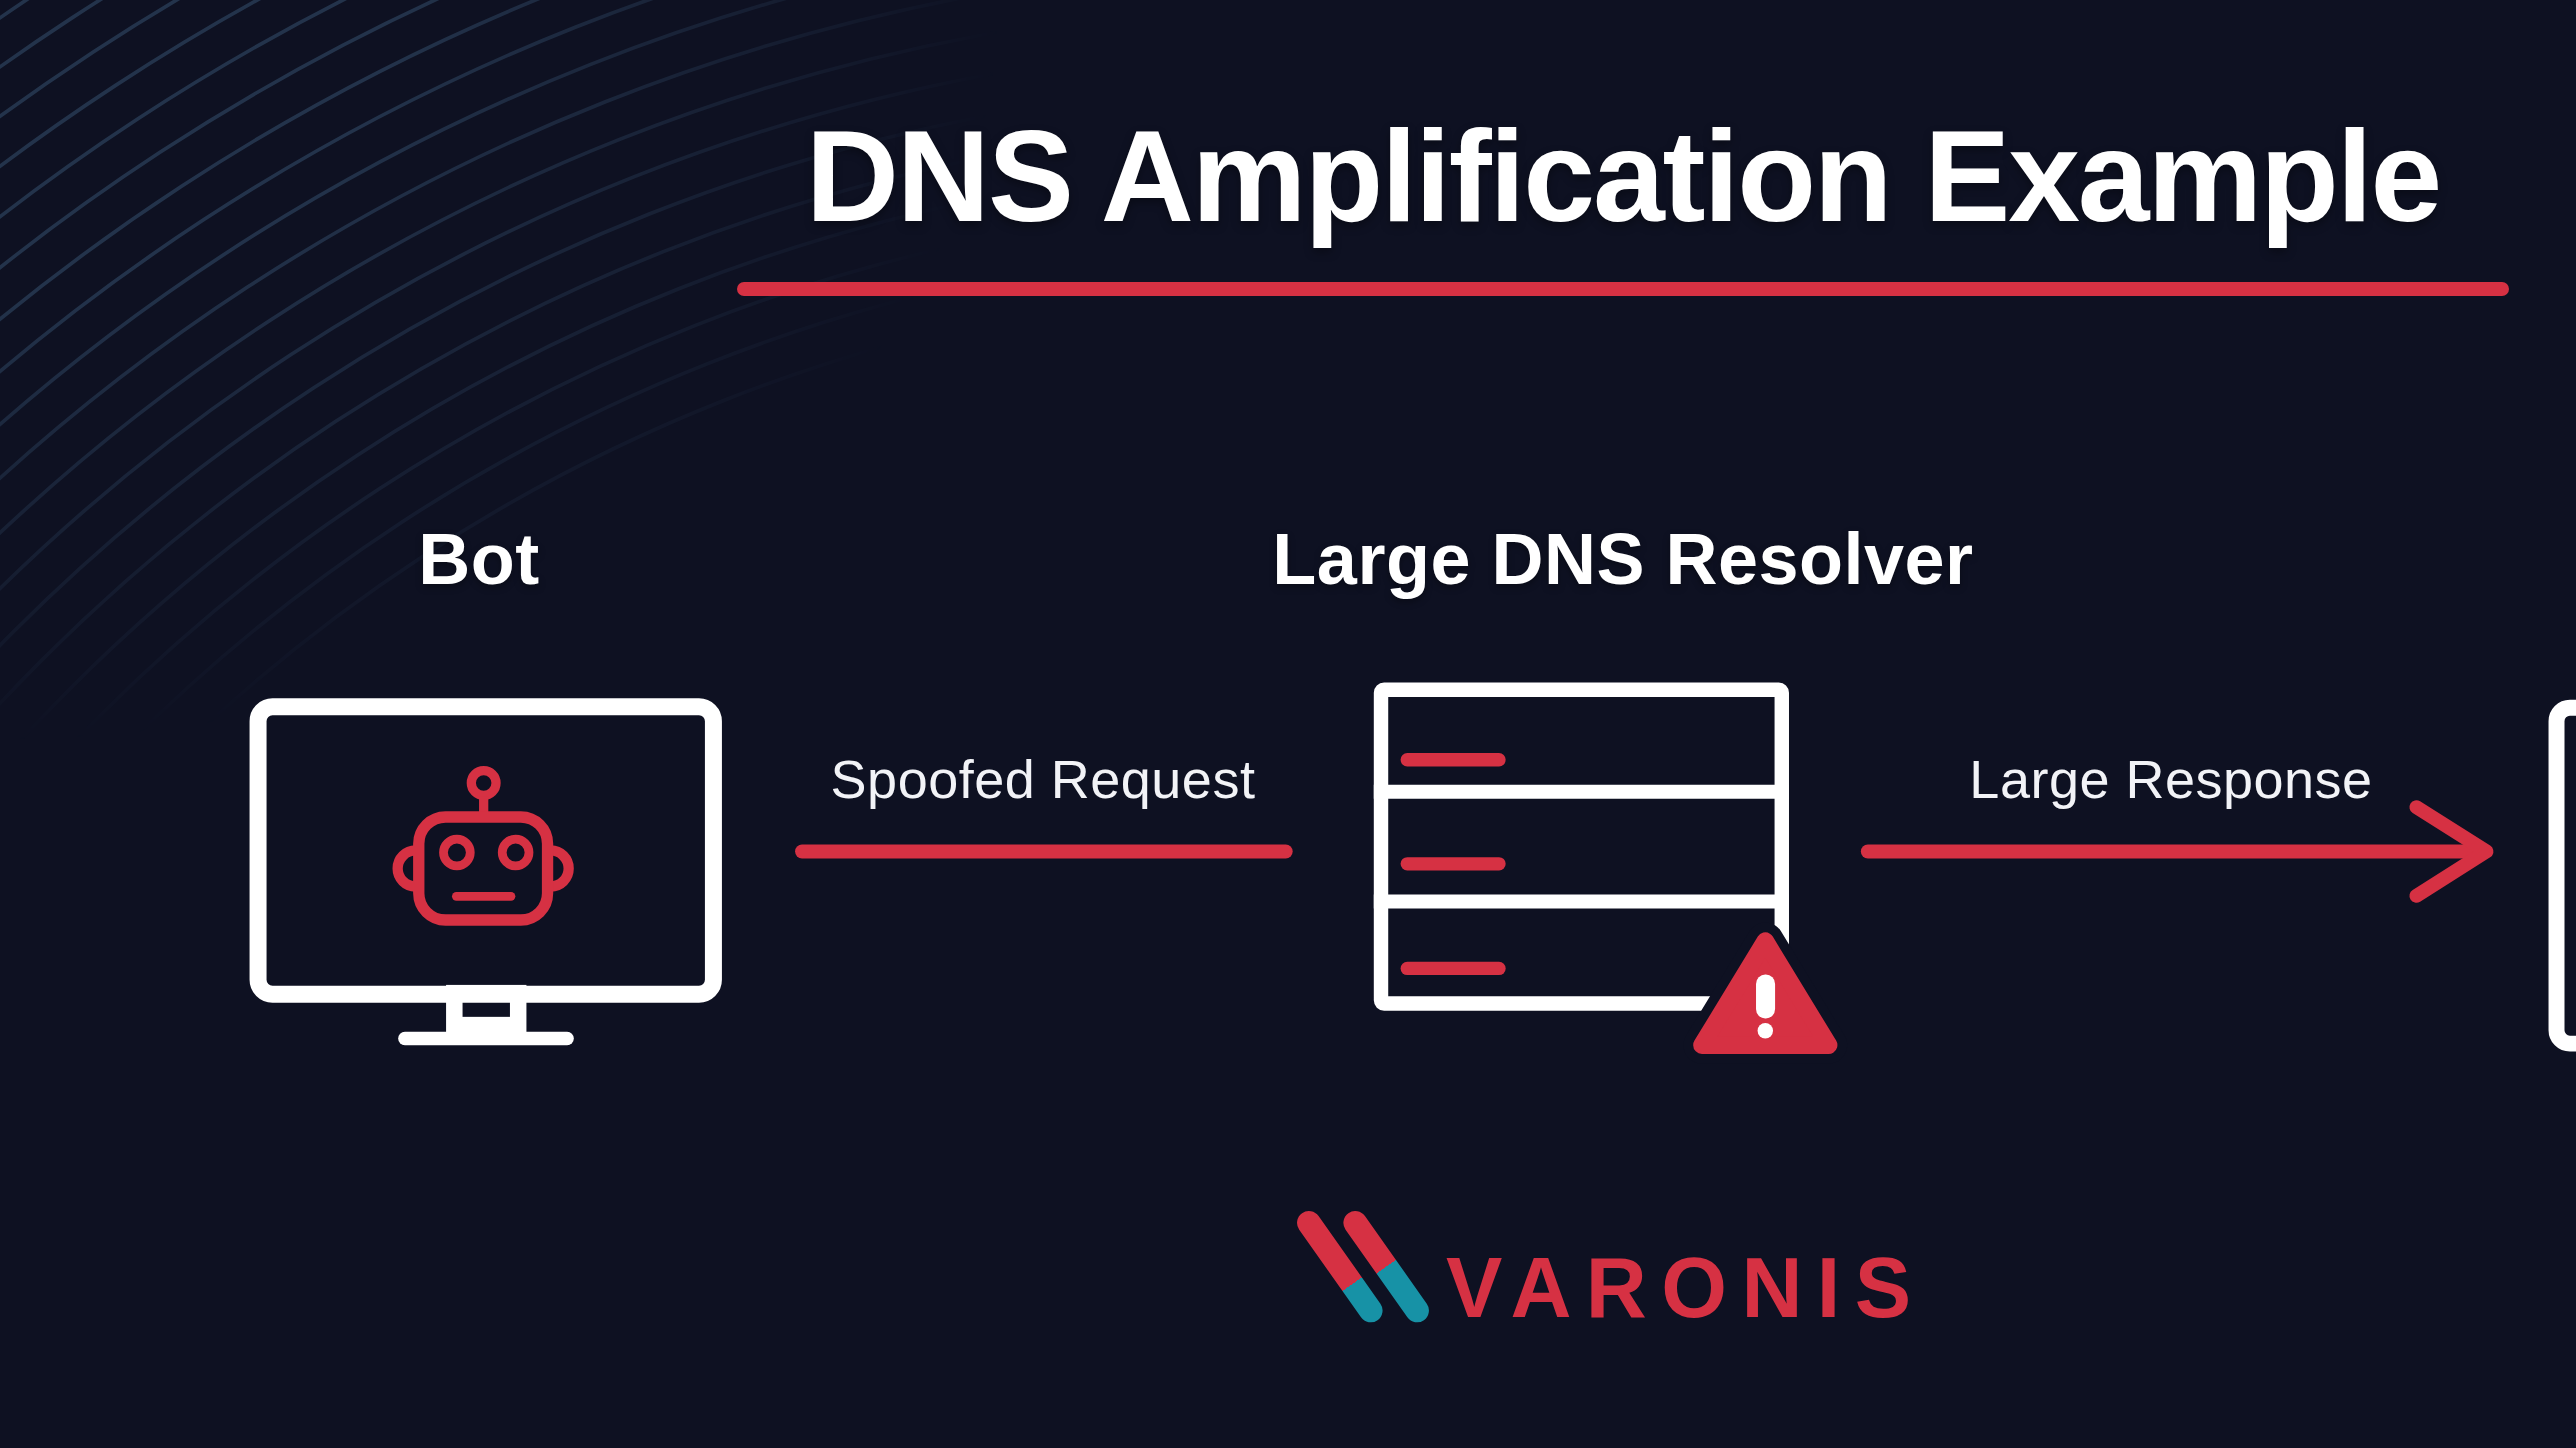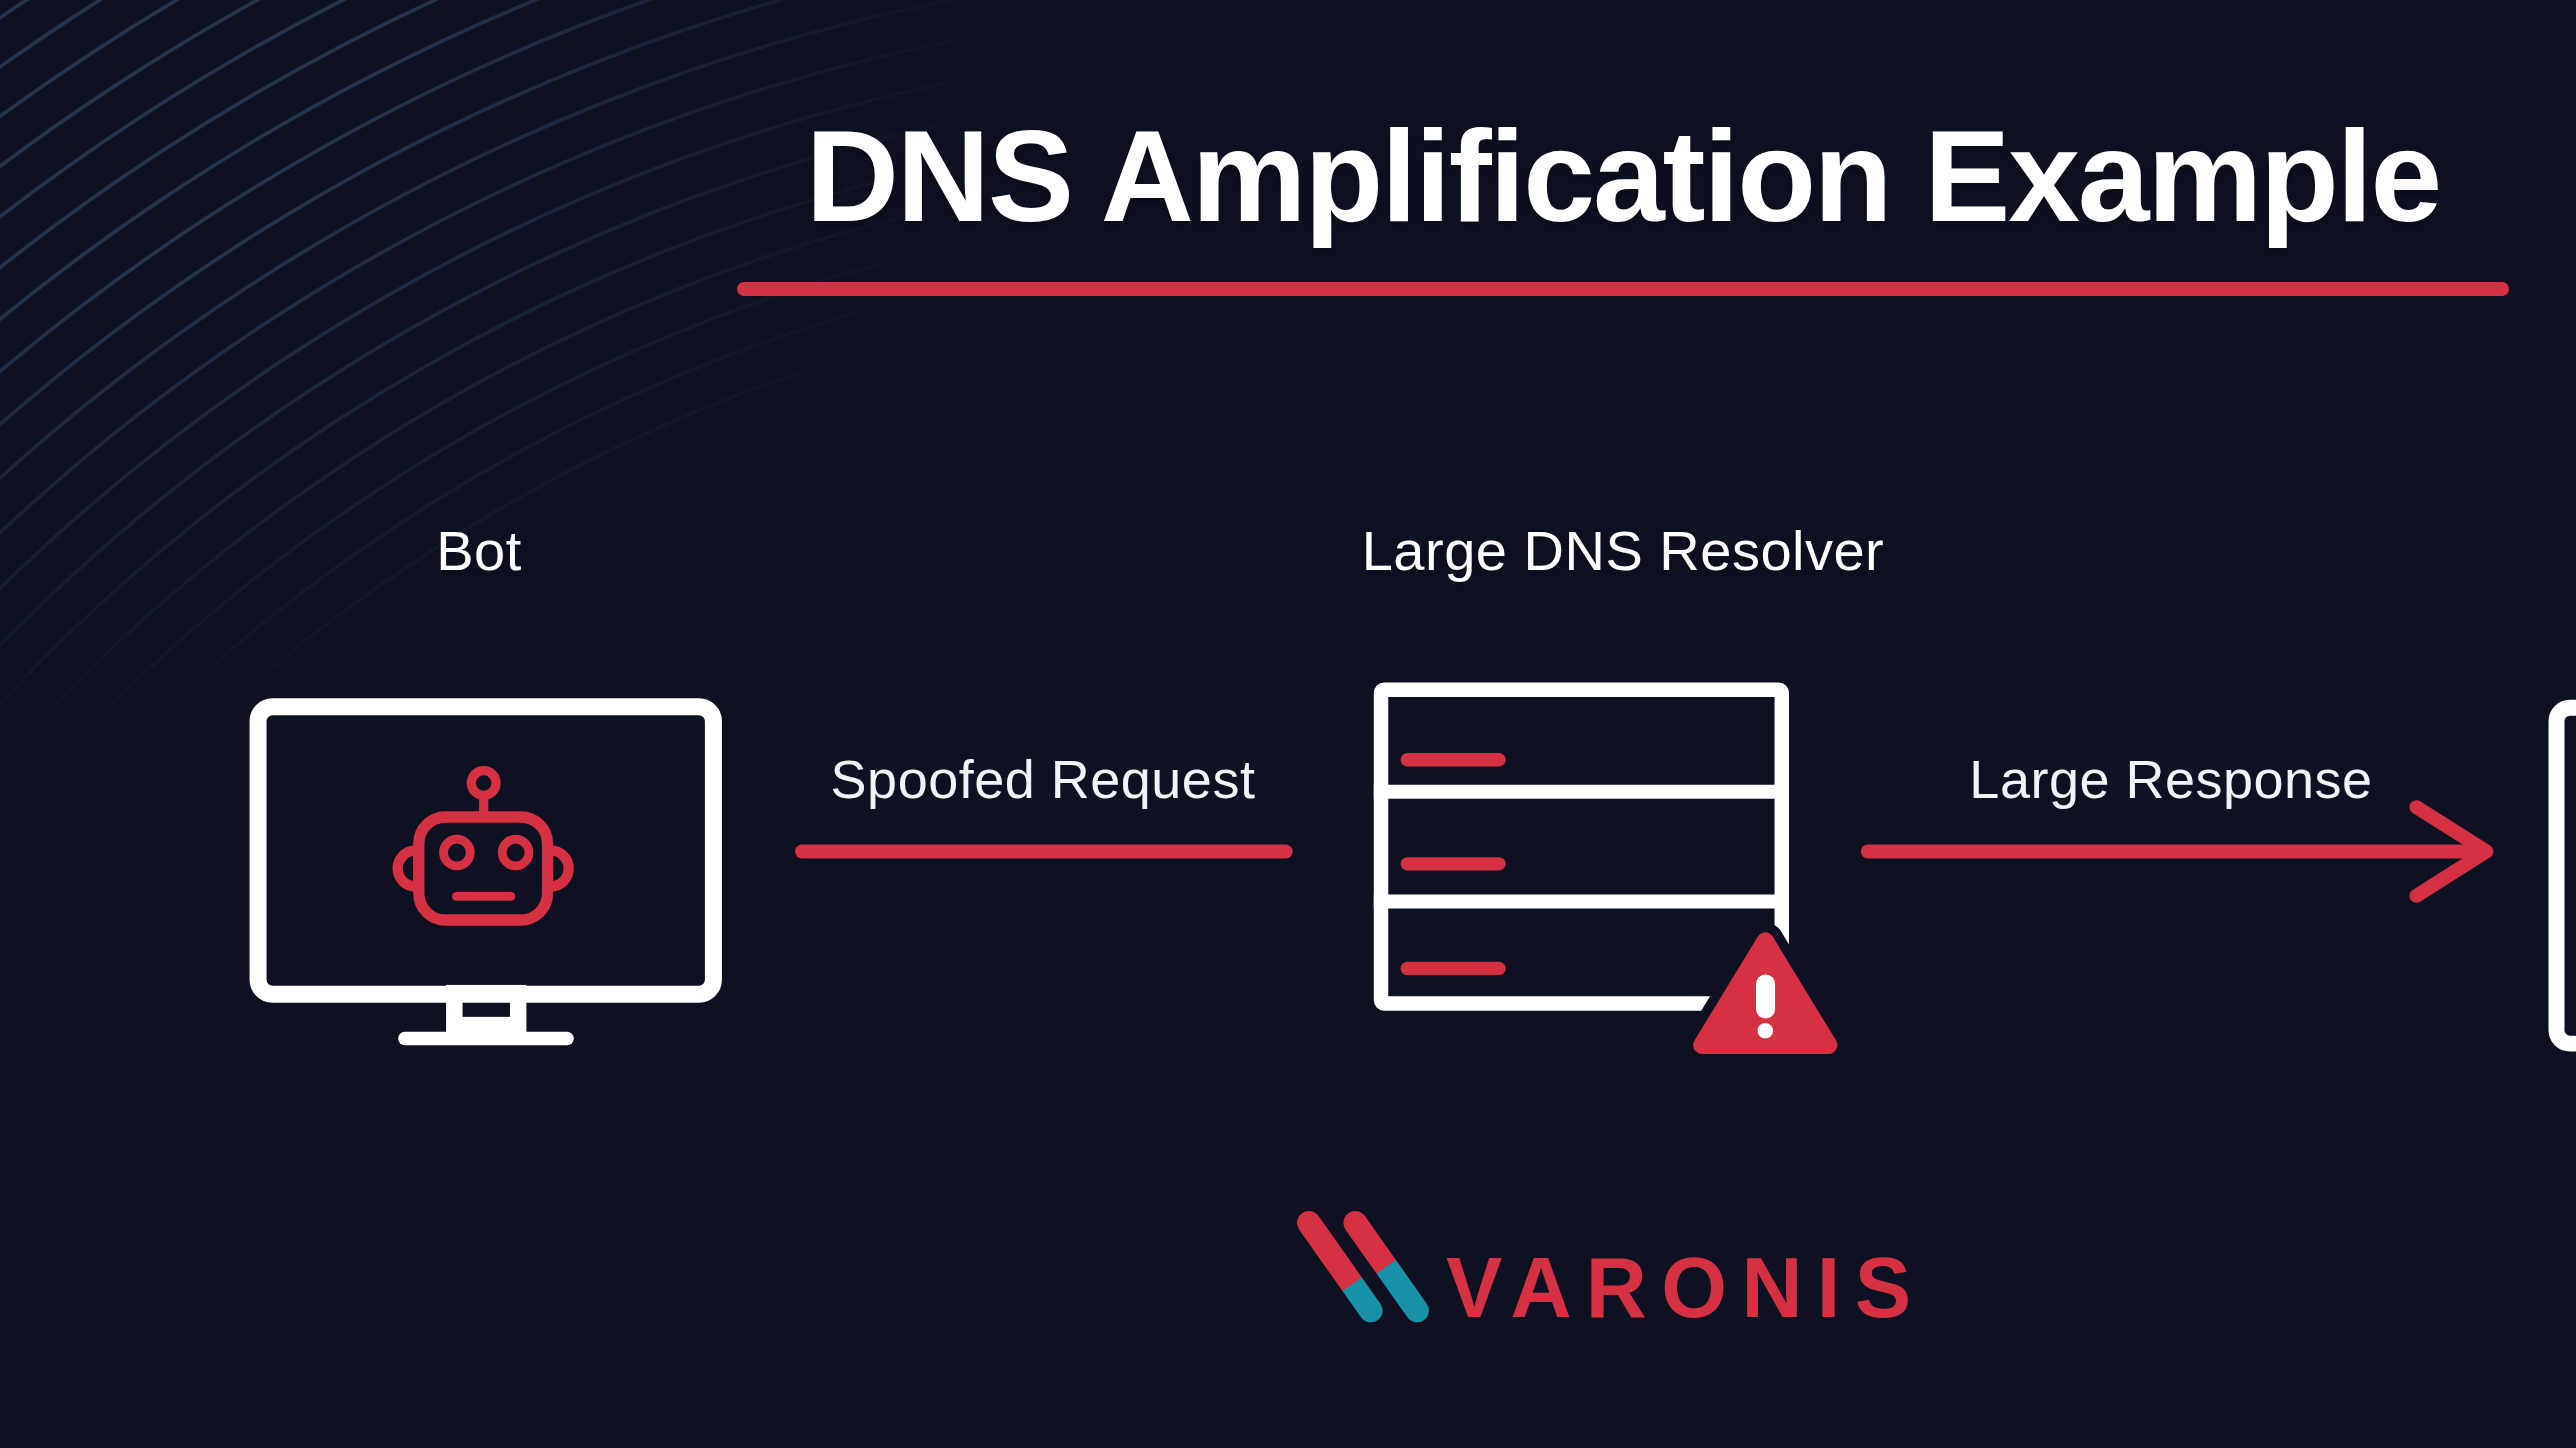--- a/index.html
+++ b/index.html
@@ -31,21 +31,21 @@
     font-size:129px;font-weight:700;letter-spacing:-2.1px;line-height:1.15;
     text-shadow:0 4.1px 9.3px rgba(0,0,0,.35);
   }
   .title-underline{
     position:absolute;left:737px;top:282px;width:1772px;height:14px;
     border-radius:7.2px;background:var(--accent-red);
   }
   
   .node-label{
     position:absolute;top:518px;transform:translateX(-50%);
-    color:var(--text-white);font-size:56px;font-weight:400;letter-spacing:0.5px;
+    color:var(--text-white);font-size:72px;font-weight:700;letter-spacing:0.5px;
     white-space:nowrap;text-shadow:0 3.1px 7.2px rgba(0,0,0,.35);
   }
   .node-label.bot{left:479px;}
   .node-label.resolver{left:1623px;}
   
   .flow-label{
     position:absolute;top:748px;transform:translateX(-50%);
     color:var(--muted-white);font-size:54px;font-weight:400;letter-spacing:0.5px;
     white-space:nowrap;
   }

